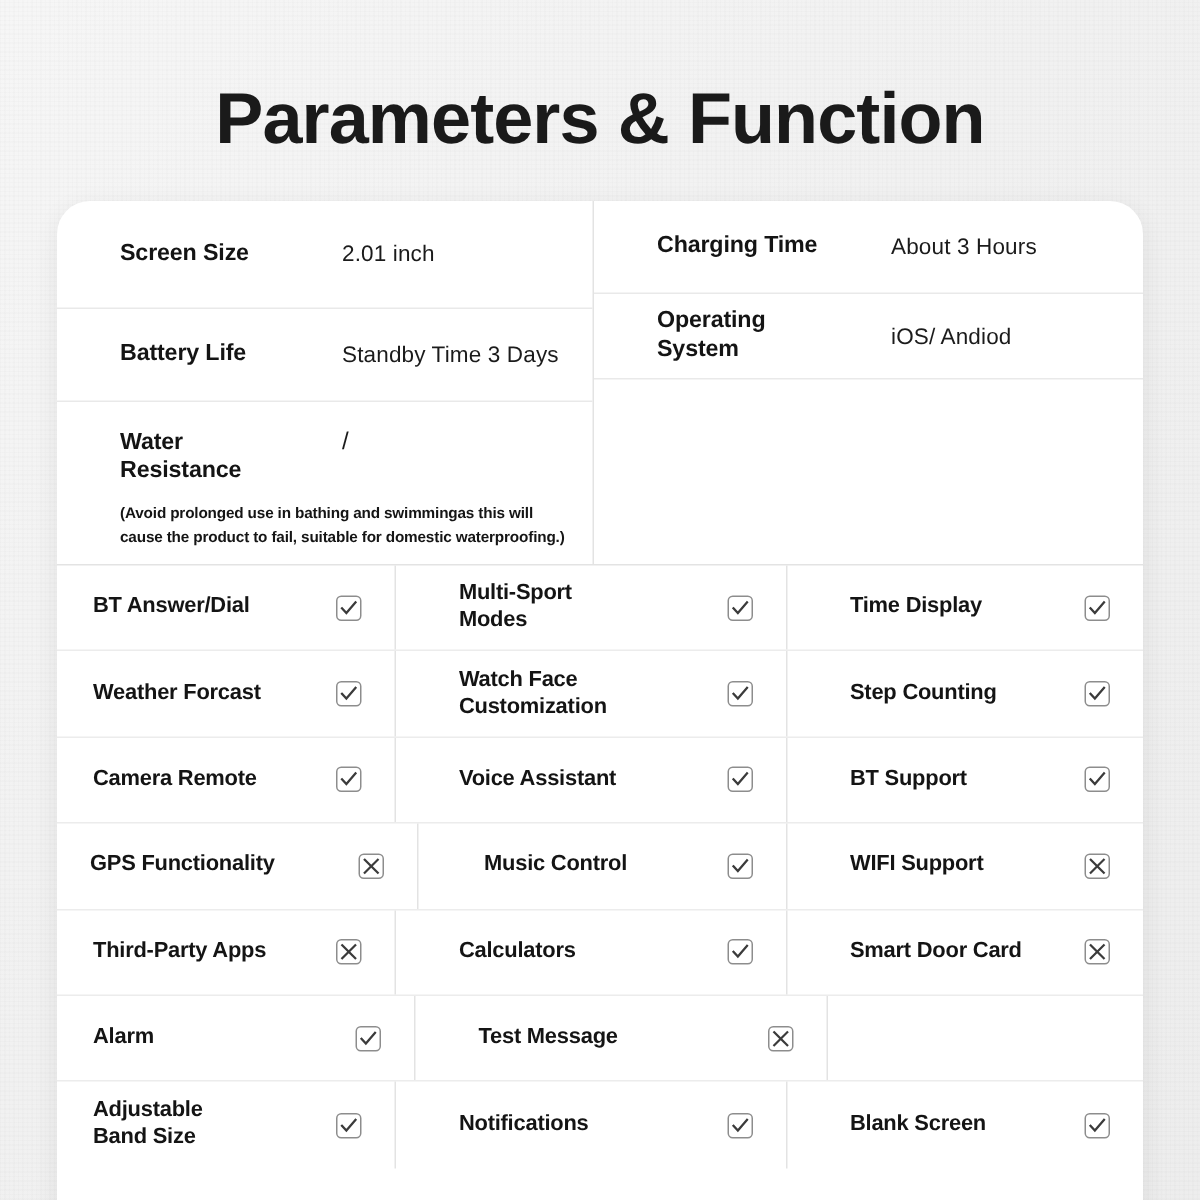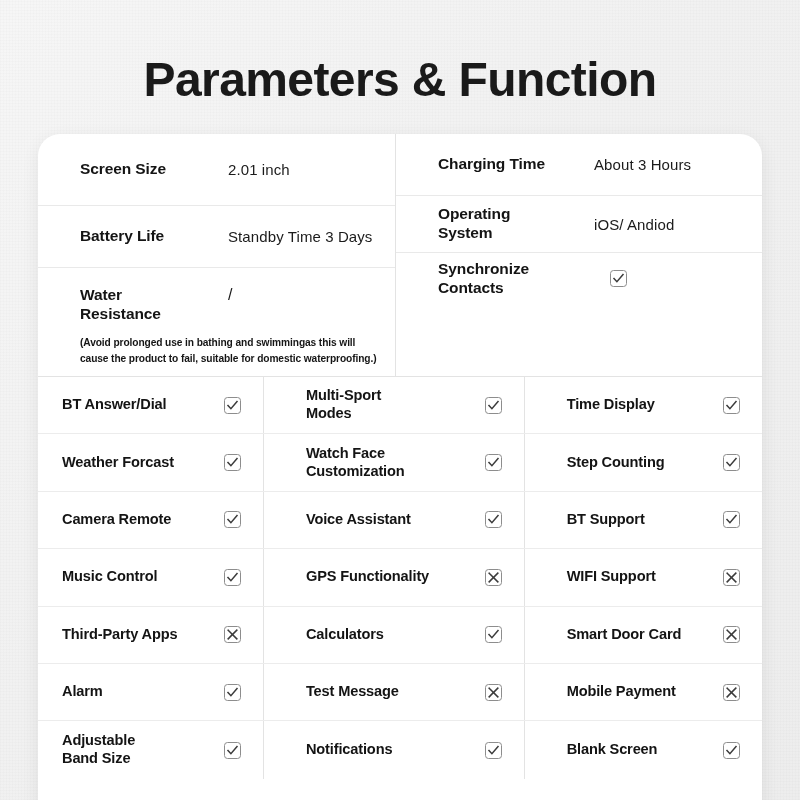--- a/index.html
+++ b/index.html
@@ -246,31 +246,20 @@
           <div class="spec-label">Charging Time</div>
           <div class="spec-value">About 3 Hours</div>
         </div>
 
         <div class="spec-row row-os">
           <div class="spec-label" style="white-space:pre-line;">Operating
 System</div>
           <div class="spec-value">iOS/ Andiod</div>
         </div>
 
-        <div class="spec-row row-sync">
-          <div class="spec-label" style="white-space:pre-line;">Synchronize
-Contacts</div>
-          <div class="sync-box-wrap">
-            <span class="mark">
-                <svg viewBox="0 0 17 17">
-                  <path d="M3.4 8.6 L6.7 12.1 L13.6 4.1"></path>
-                </svg>
-              </span>
-          </div>
-        </div>
 
       </div>
     </div>
 
     <div class="feature-grid">
         <div class="feature-row">
           <div class="feature-cell c0">
             <div class="feature-label">BT Answer/Dial</div>
             <span class="mark">
               <svg viewBox="0 0 17 17">
@@ -343,37 +332,37 @@
           <div class="feature-cell c2">
             <div class="feature-label">BT Support</div>
             <span class="mark">
               <svg viewBox="0 0 17 17">
                 <path d="M3.4 8.6 L6.7 12.1 L13.6 4.1"></path>
               </svg>
             </span>
           </div>
         </div>
         <div class="feature-row">
-          <div class="feature-cell c0">
-            <div class="feature-label">Music Control</div>
-            <span class="mark">
-              <svg viewBox="0 0 17 17">
-                <path d="M3.4 8.6 L6.7 12.1 L13.6 4.1"></path>
-              </svg>
-            </span>
-          </div>
           <div class="feature-cell c1">
             <div class="feature-label">GPS Functionality</div>
             <span class="mark">
               <svg viewBox="0 0 17 17">
                 <line x1="3.6" y1="3.6" x2="13.4" y2="13.4"></line>
                 <line x1="13.4" y1="3.6" x2="3.6" y2="13.4"></line>
               </svg>
             </span>
           </div>
+          <div class="feature-cell c0">
+            <div class="feature-label">Music Control</div>
+            <span class="mark">
+              <svg viewBox="0 0 17 17">
+                <path d="M3.4 8.6 L6.7 12.1 L13.6 4.1"></path>
+              </svg>
+            </span>
+          </div>
           <div class="feature-cell c2">
             <div class="feature-label">WIFI Support</div>
             <span class="mark">
               <svg viewBox="0 0 17 17">
                 <line x1="3.6" y1="3.6" x2="13.4" y2="13.4"></line>
                 <line x1="13.4" y1="3.6" x2="3.6" y2="13.4"></line>
               </svg>
             </span>
           </div>
         </div>
@@ -416,29 +405,20 @@
           </div>
           <div class="feature-cell c1">
             <div class="feature-label">Test Message</div>
             <span class="mark">
               <svg viewBox="0 0 17 17">
                 <line x1="3.6" y1="3.6" x2="13.4" y2="13.4"></line>
                 <line x1="13.4" y1="3.6" x2="3.6" y2="13.4"></line>
               </svg>
             </span>
           </div>
-          <div class="feature-cell c2">
-            <div class="feature-label">Mobile Payment</div>
-            <span class="mark">
-              <svg viewBox="0 0 17 17">
-                <line x1="3.6" y1="3.6" x2="13.4" y2="13.4"></line>
-                <line x1="13.4" y1="3.6" x2="3.6" y2="13.4"></line>
-              </svg>
-            </span>
-          </div>
         </div>
         <div class="feature-row last">
           <div class="feature-cell c0">
             <div class="feature-label">Adjustable
 Band Size</div>
             <span class="mark">
               <svg viewBox="0 0 17 17">
                 <path d="M3.4 8.6 L6.7 12.1 L13.6 4.1"></path>
               </svg>
             </span>

